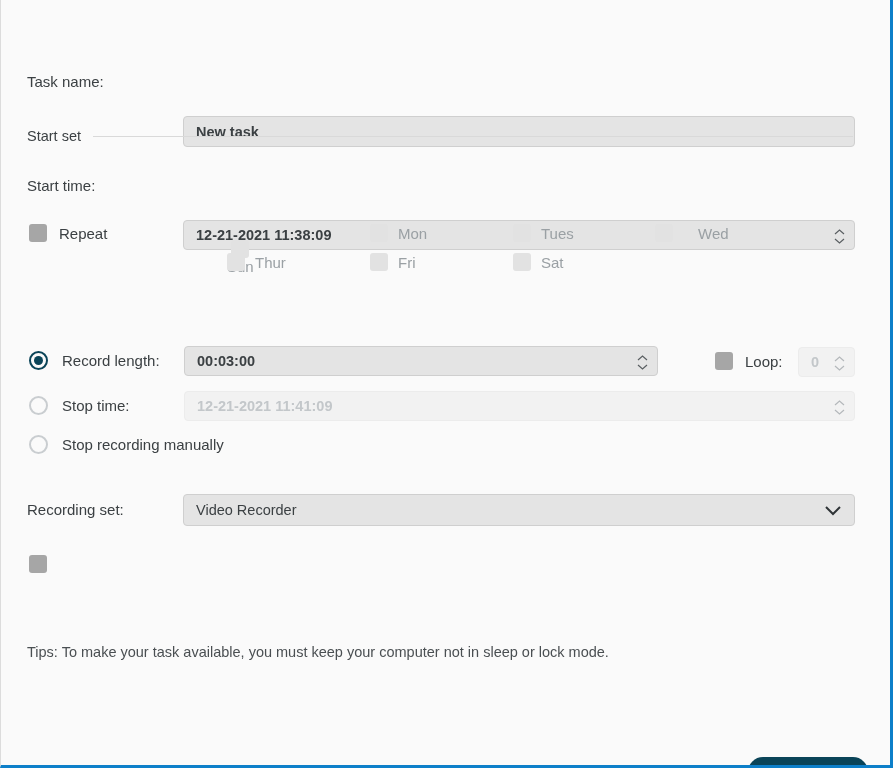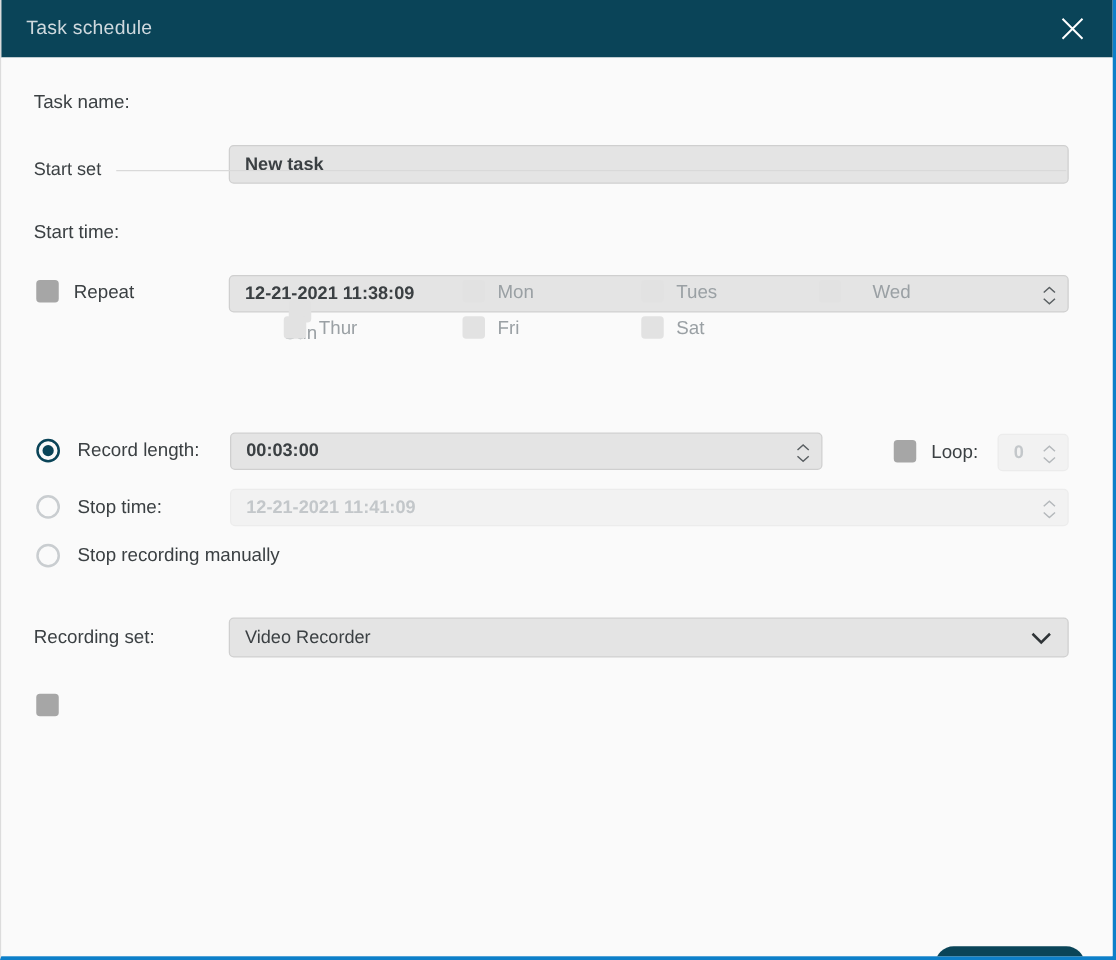--- a/index.html
+++ b/index.html
@@ -161,28 +161,20 @@
     font-family: "Liberation Sans", sans-serif;
     font-size: 14.5px;
     cursor: pointer;
   }
 </style>
 </head>
 <body>
 
 <div class="window">
 
-  <div class="titlebar">
-    <div class="title-text">Task schedule</div>
-    <div class="close-btn">
-      <svg width="22" height="22" viewBox="0 0 22 22">
-        <path d="M3 3 L19 19 M19 3 L3 19" stroke="#ffffff" stroke-width="1.6" fill="none"></path>
-      </svg>
-    </div>
-  </div>
 
   <div class="content">
 
     <div class="row" style="left:26px; top:27px;">
       <div class="lbl" style="width:156px;">Task name:</div>
     </div>
     <div class="field" style="position:absolute; left:182px; top:70px; width:672px; height:31px;" title="New task">New task</div>
 
     <div class="section" style="top:82px;">
       <div class="s-title">Start set</div>
@@ -299,17 +291,18 @@
       <span>Video Recorder</span>
       <svg width="18" height="11" viewBox="0 0 18 11">
         <path d="M2 2 L9 9 L16 2" stroke="#2f3437" stroke-width="2" fill="none"></path>
       </svg>
     </div>
 
     <div class="row" style="left:28px; top:509px; gap:12px;">
       <span class="cb"></span>
     </div>
 
+    <div class="tips">Tips: To make your task available, you must keep your computer not in sleep or lock mode.</div>
 
     <button class="ok-btn">OK</button>
 
   </div>
 </div>
 
 </body></html>

